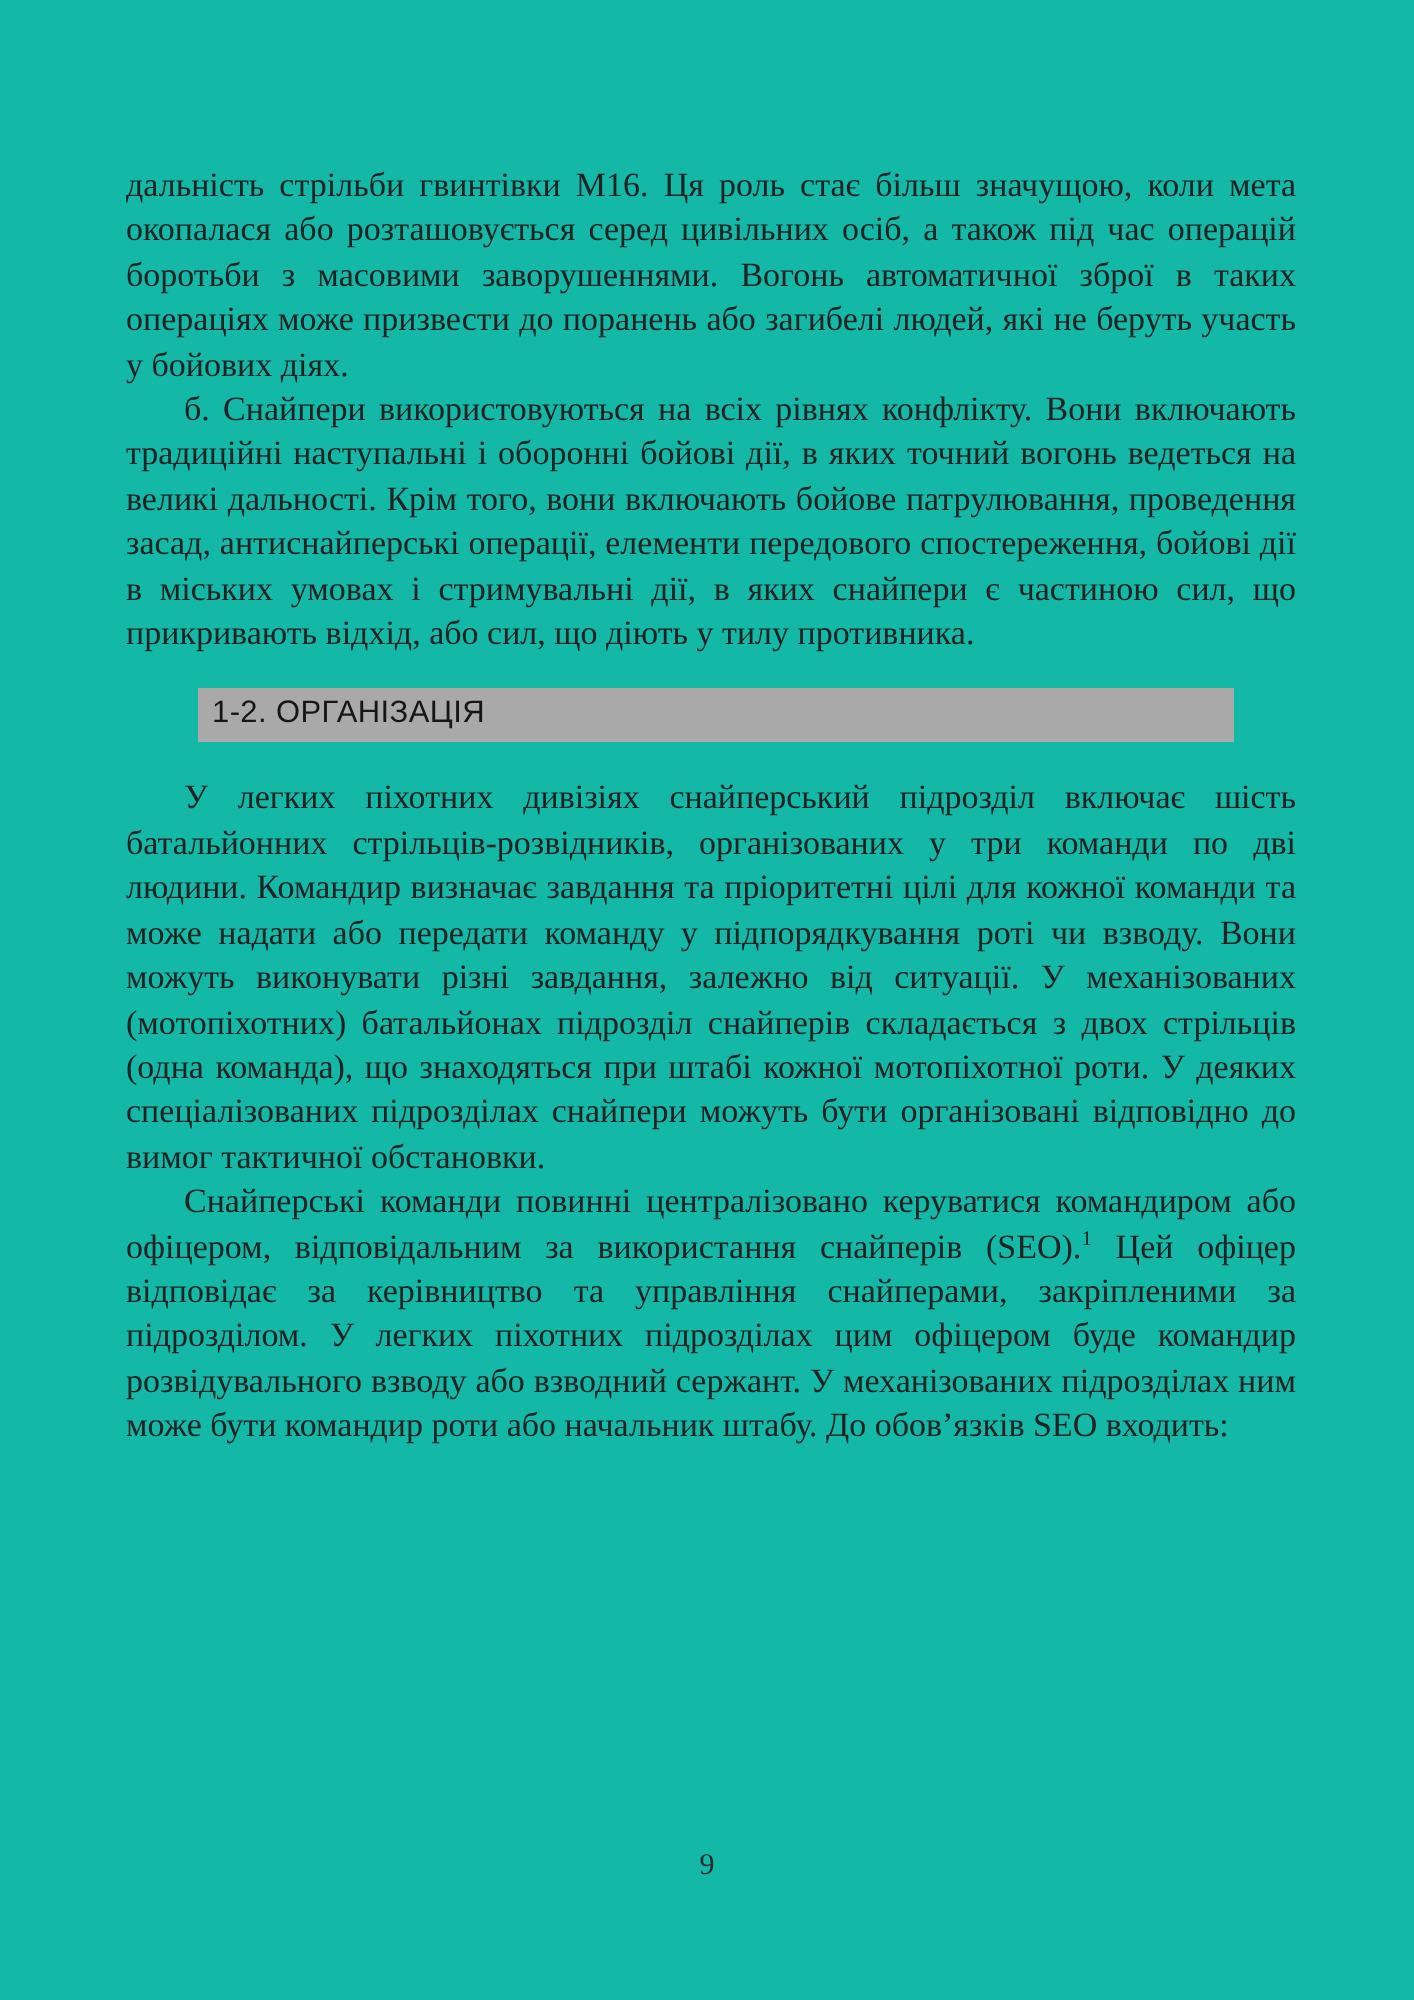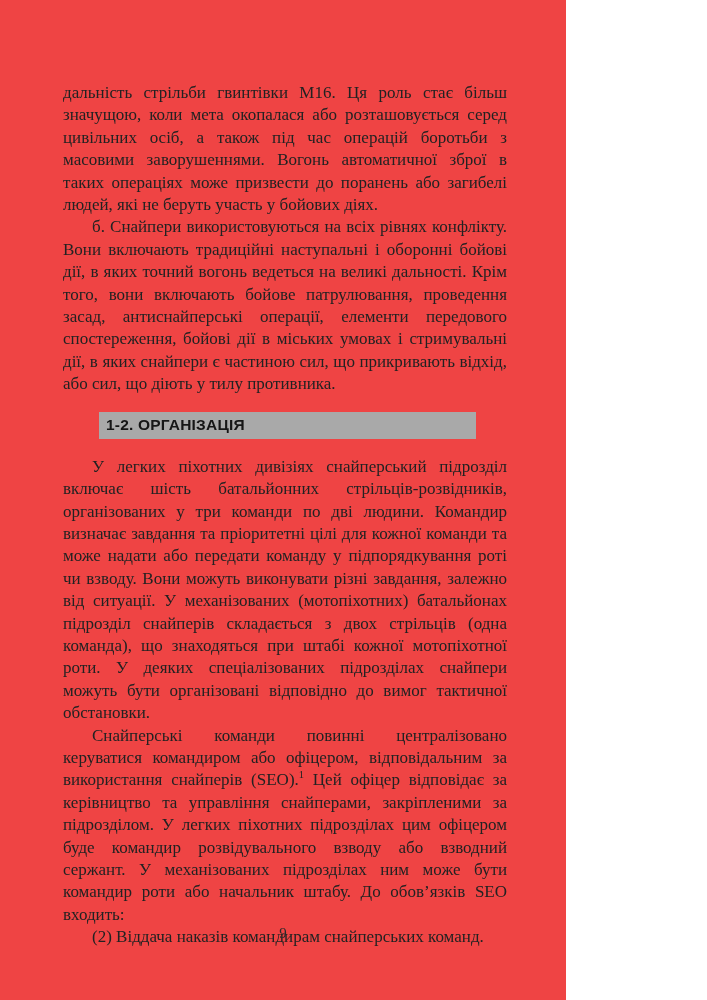--- a/index.html
+++ b/index.html
@@ -2,45 +2,45 @@
 <html lang="uk"><head>
 <meta charset="utf-8">
 <style>
   html, body {
     margin: 0;
     padding: 0;
     background: #ffffff;
   }
   .page {
     position: relative;
-    width: 566px;
+    width: 707px;
     height: 1000px;
     box-sizing: border-box;
-    background: #ef4444;
+    background: #14b8a6;
     padding: 82px 59px 0 63px;
     font-family: "Liberation Serif", "DejaVu Serif", serif;
     font-size: 17px;
     line-height: 22.4px;
     color: #222222;
     text-align: justify;
     overflow: hidden;
   }
   p.para {
     margin: 0;
     padding: 0;
   }
   p.indent {
     text-indent: 29px;
   }
   .section-bar {
     margin: 16px 31px 17px 36px;
     background: #a9a9a9;
     padding: 4px 6px 5px 7px;
     font-family: "Liberation Sans", "DejaVu Sans", sans-serif;
-    font-weight: bold;
+    font-weight: normal;
     font-size: 15.5px;
     line-height: 18px;
     color: #161616;
     text-align: left;
     letter-spacing: 0.2px;
   }
   sup.fnref {
     font-size: 10.5px;
     line-height: 0;
     vertical-align: super;
@@ -67,17 +67,16 @@
 
   <div class="section-bar">
     <span>1-2. ОРГАНІЗАЦІЯ</span>
   </div>
 
   <p class="para indent">У легких піхотних дивізіях снайперський підрозділ включає шість батальйонних стрільців-розвідників, організованих у три команди по дві людини. Командир визначає завдання та пріоритетні цілі для кожної команди та може надати або передати команду у підпорядкування роті чи взводу. Вони можуть виконувати різні завдання, залежно від ситуації. У механізованих (мотопіхотних) батальйонах підрозділ снайперів складається з двох стрільців (одна команда), що знаходяться при штабі кожної мотопіхотної роти. У деяких спеціалізованих підрозділах снайпери можуть бути організовані відповідно до вимог тактичної обстановки.</p>
 
   <p class="para indent"><span>Снайперські команди повинні централізовано керуватися командиром або офіцером, відповідальним за використання снайперів (SEO).</span><sup class="fnref">1</sup><span> Цей офіцер відповідає за керівництво та управління снайперами, закріпленими за підрозділом. У легких піхотних підрозділах цим офіцером буде командир розвідувального взводу або взводний сержант. У механізованих підрозділах ним може бути командир роти або начальник штабу. До обов’язків SEO входить:</span></p>
 
 
-  <p class="para indent">(2) Віддача наказів командирам снайперських команд.</p>
 
   <div class="page-number">9</div>
 
 </div>
 
 </body></html>

